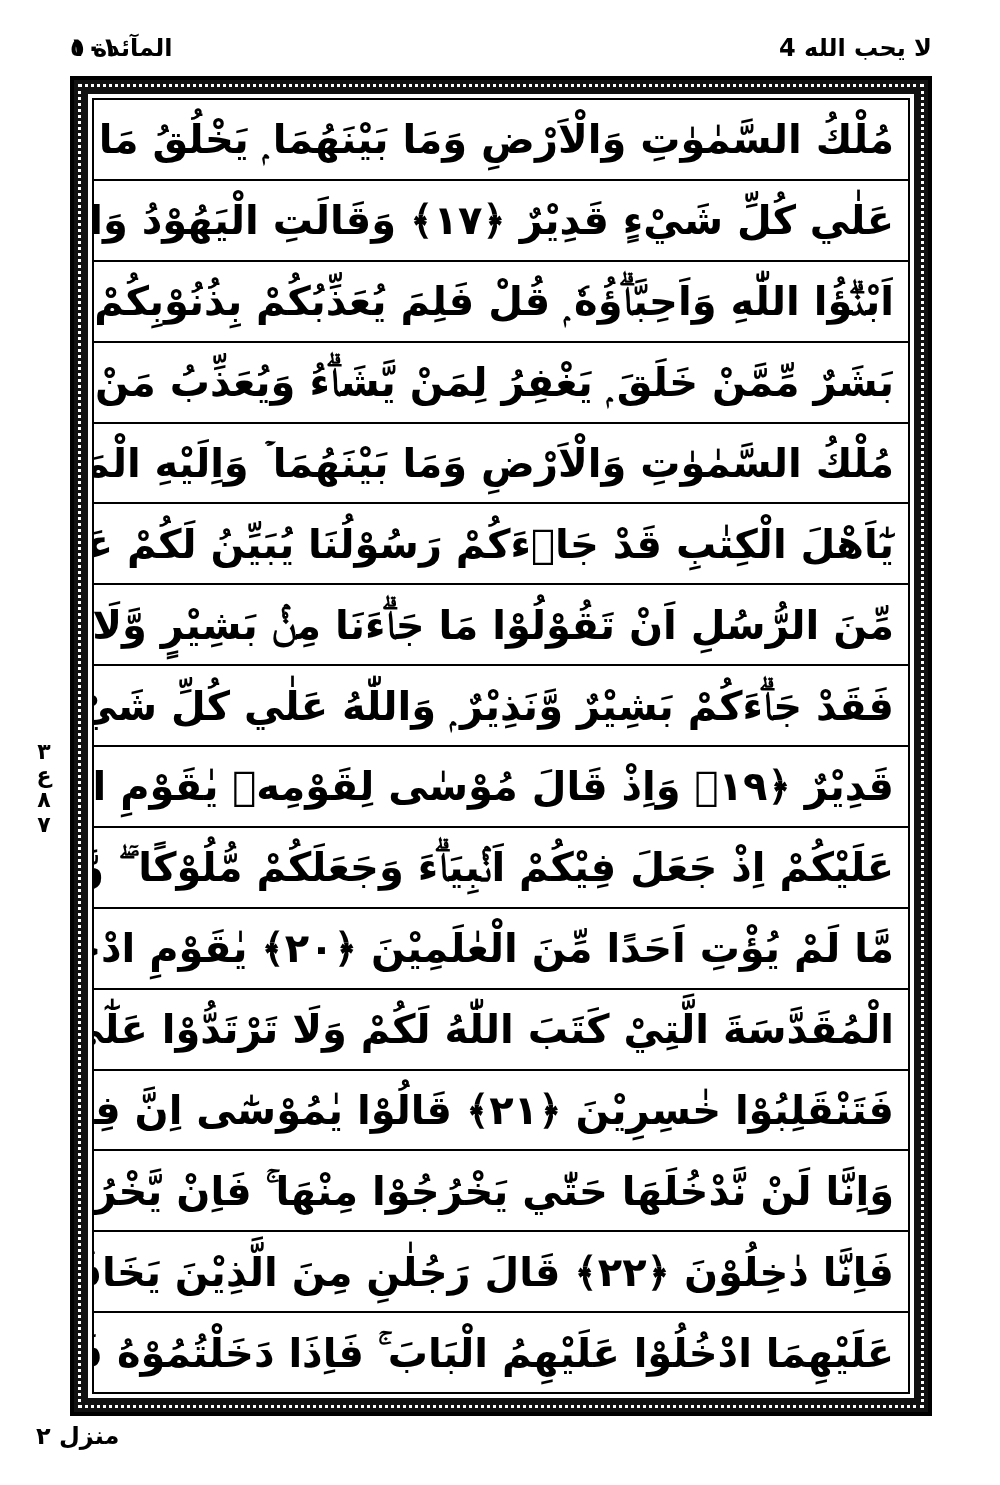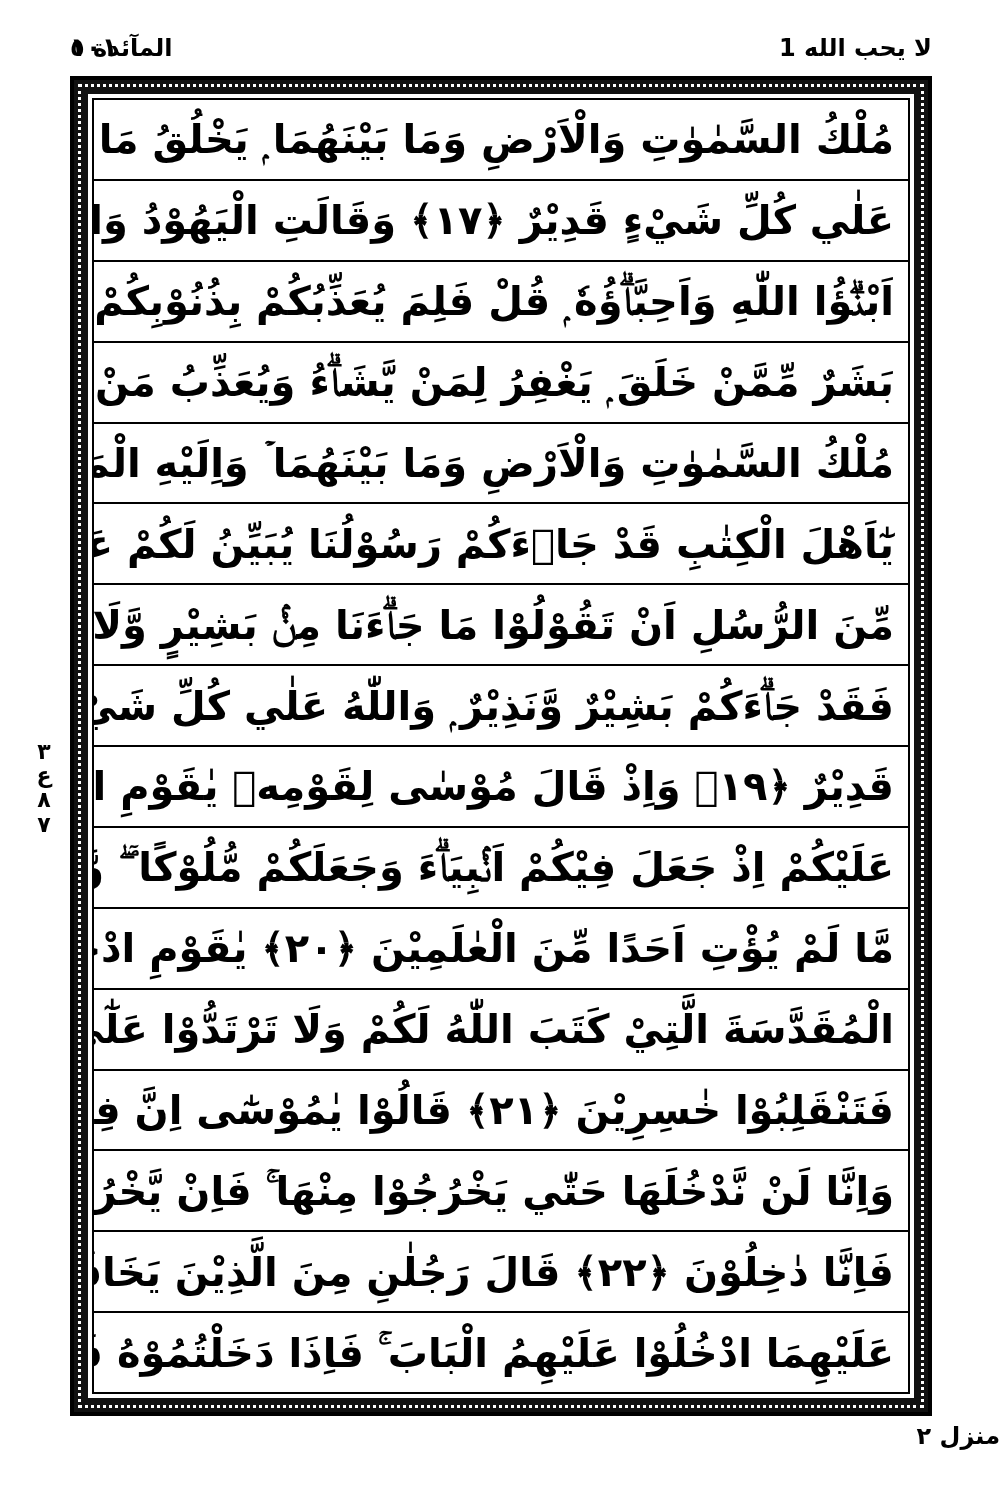--- a/index.html
+++ b/index.html
@@ -16,29 +16,29 @@
   .frame-inner { position: absolute; left: 18px; right: 18px; top: 18px; bottom: 18px; border: 2px solid #000; background: #fff; }
 
   .lines { position: absolute; left: 0; right: 0; top: 0; bottom: 0; display: flex; flex-direction: column; }
   .line { flex: 1; border-bottom: 2px solid #000; display: flex; align-items: center; justify-content: center; direction: rtl; box-sizing: border-box; padding: 0 14px; overflow: hidden; }
   .line:last-child { border-bottom: none; }
   .line-text { font-family: "DejaVu Sans", sans-serif; font-weight: bold; font-size: 40px; white-space: nowrap; text-align: justify; text-align-last: justify; width: 100%; line-height: 1.1; letter-spacing: 0; }
 
   .ruku { position: absolute; left: 26px; top: 740px; width: 36px; text-align: center; font-size: 22px; font-weight: bold; line-height: 1.1; direction: rtl; }
   .ruku span { display: block; }
 
-  .footer { position: absolute; top: 1422px; left: 0; right: 0; text-align: right; font-size: 24px; font-weight: bold; direction: rtl; padding-left: 36px; }
+  .footer { position: absolute; top: 1422px; left: 0; right: 0; text-align: left; font-size: 24px; font-weight: bold; direction: rtl; padding-left: 36px; }
 </style>
 </head>
 <body>
 
 <div class="header">
   <span class="hdr-left">المآئدة ٥</span>
   <span class="hdr-center">١٠١</span>
-  <span class="hdr-right">لا يحب الله 1</span>
+  <span class="hdr-right">لا يحب الله 4</span>
 </div>
 
 <div class="ruku">
   <span>٣</span>
   <span>ع</span>
   <span>٨</span>
   <span>٧</span>
 </div>
 
 <div class="frame">

